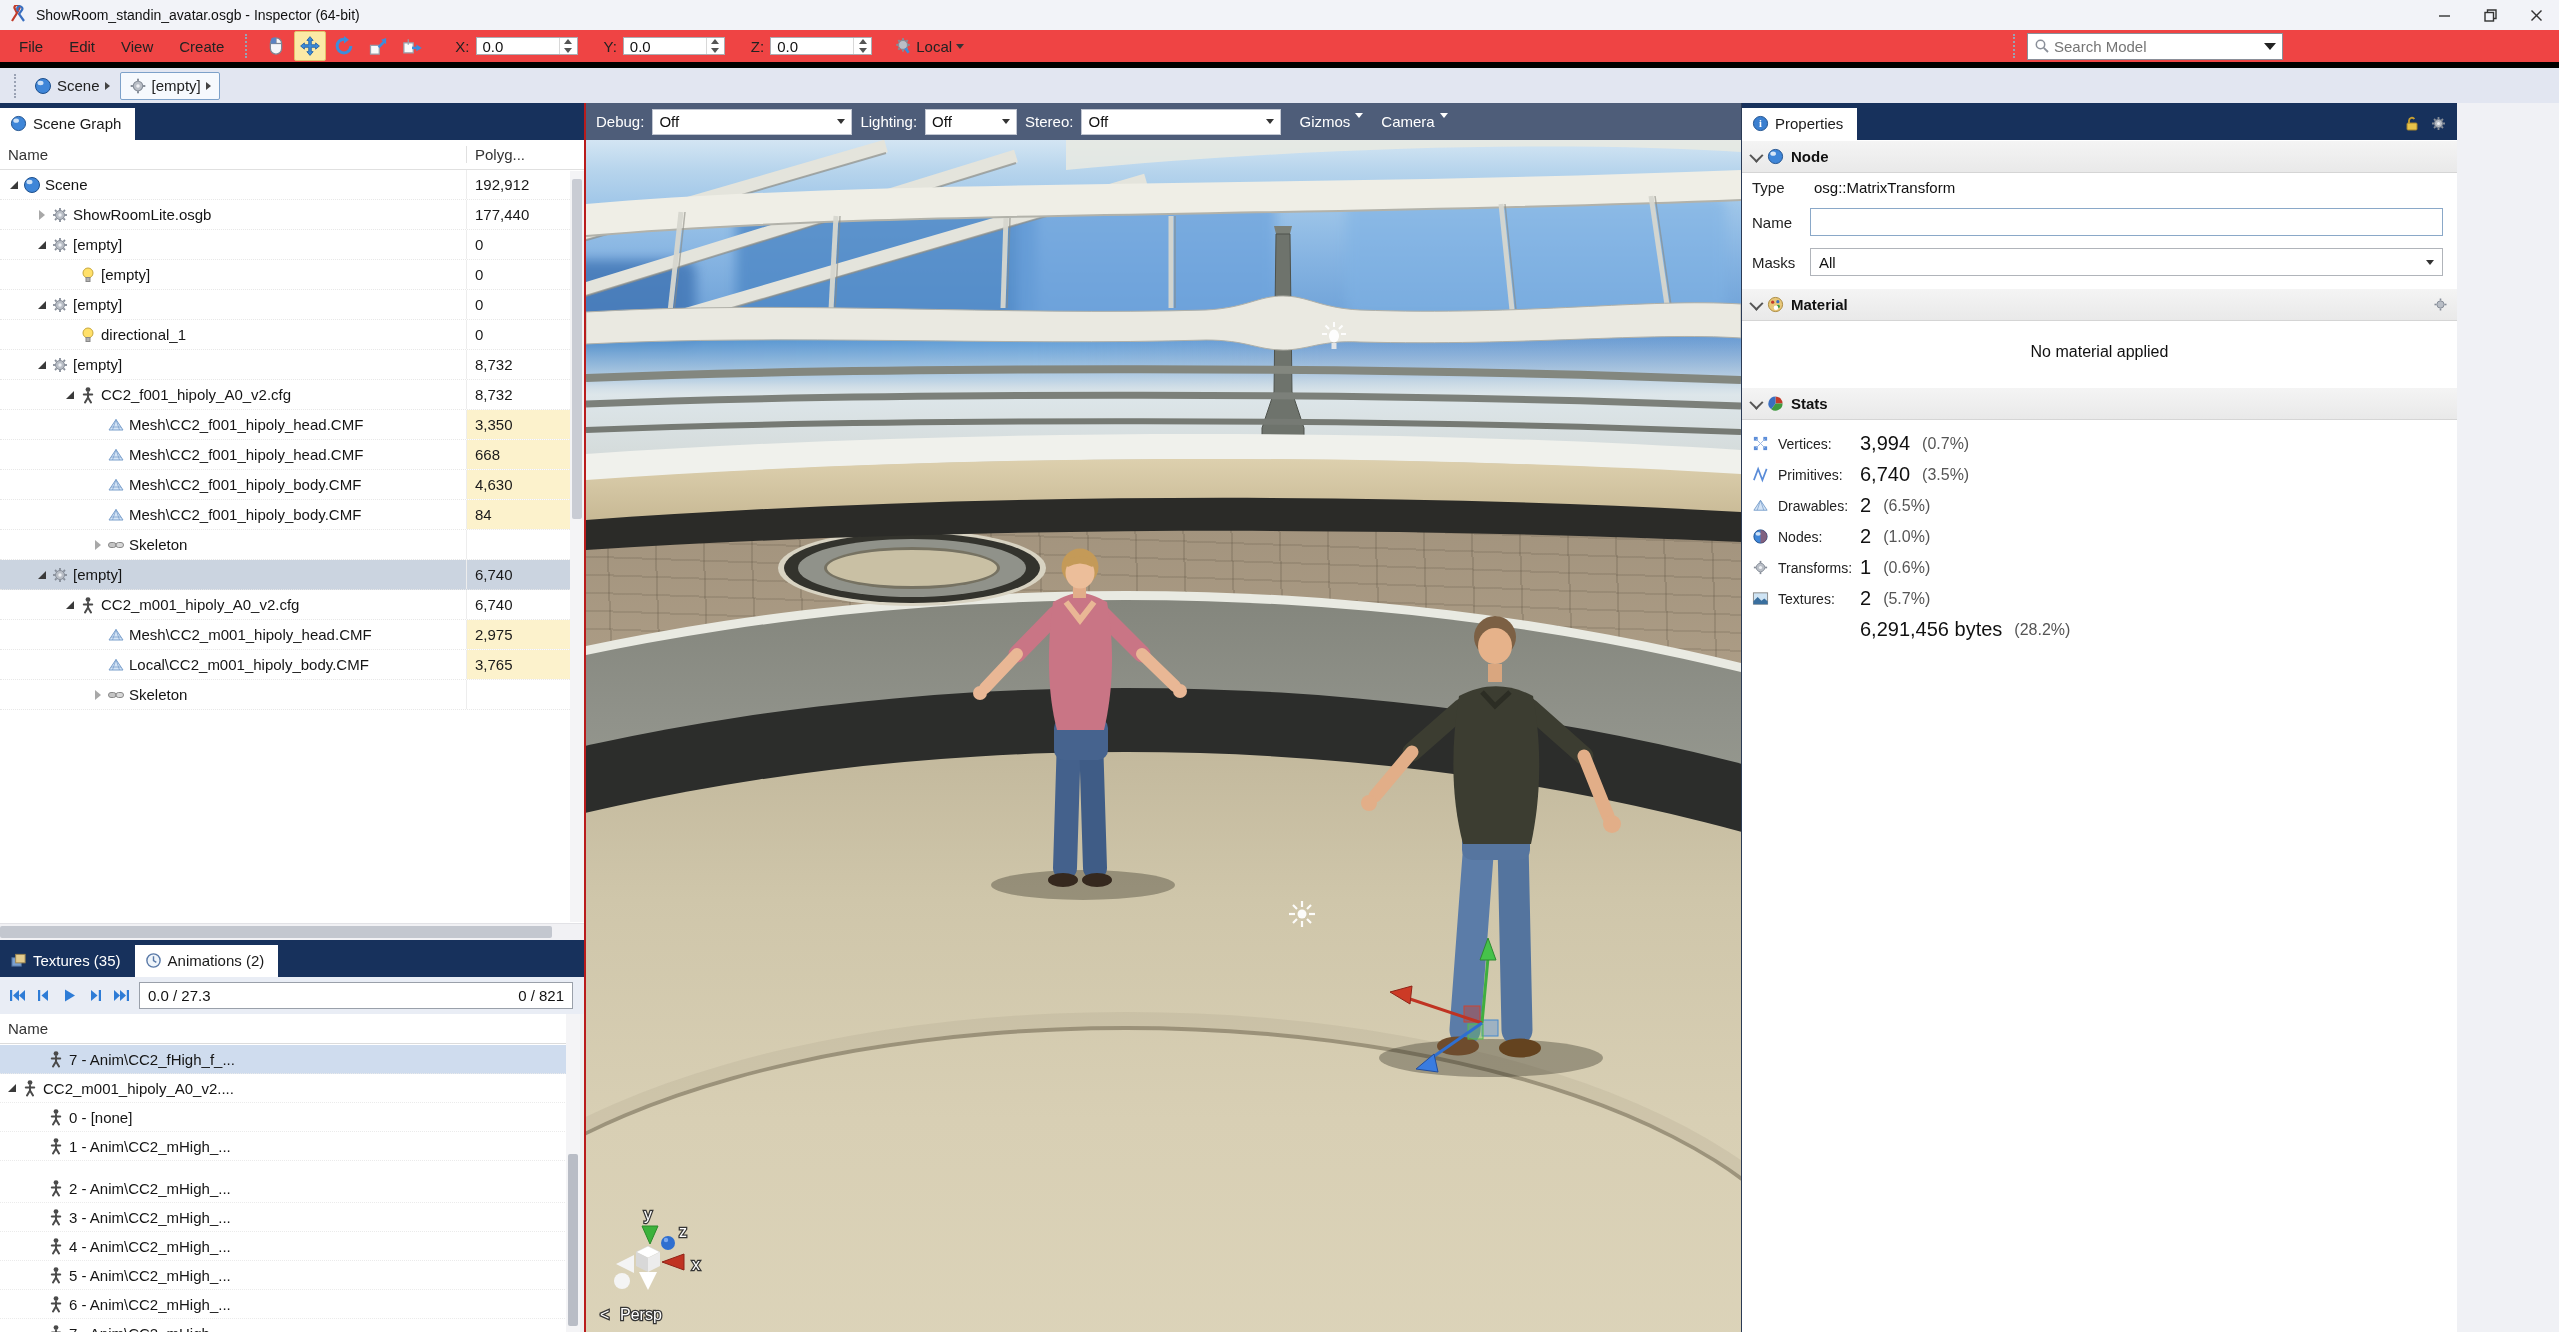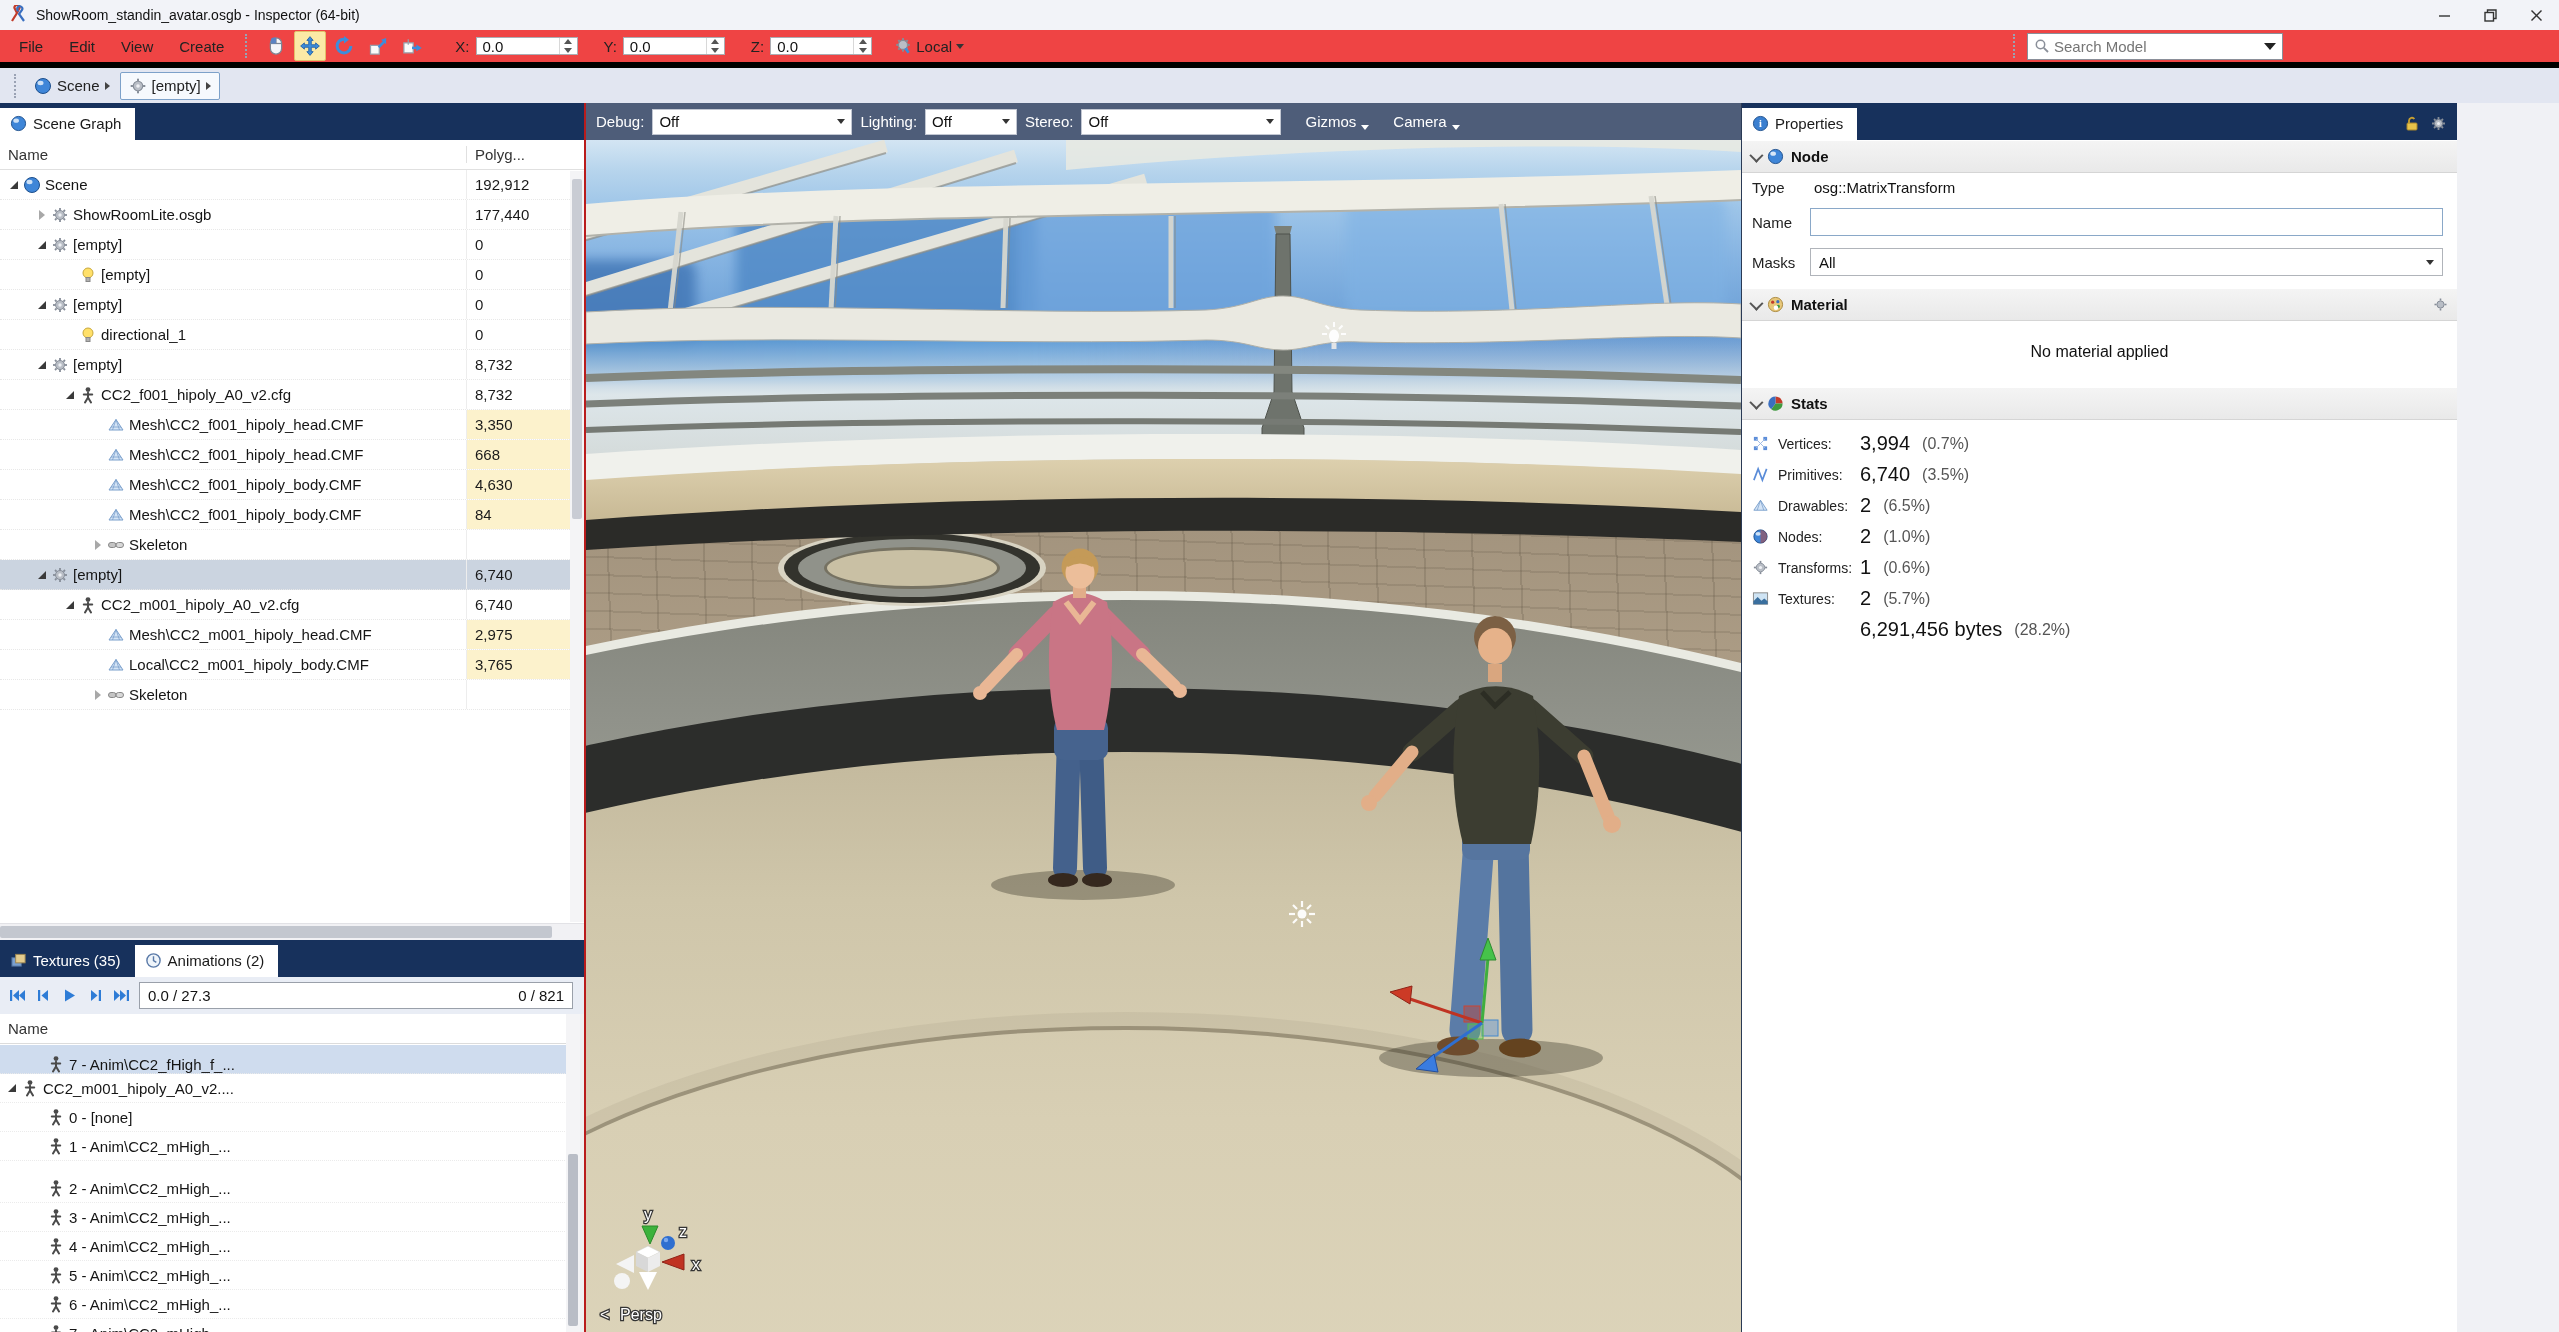--- a/index.html
+++ b/index.html
@@ -87,31 +87,31 @@
   .pbbtn { width:24px; height:24px; display:flex; align-items:center; justify-content:center; }
   .pbbtn svg { width:17px; height:17px; }
   .timefield { flex:1; height:27px; background:#fff; border:1px solid #9aa0aa; display:flex; align-items:center; padding:0 8px; margin-left:4px; margin-right:6px; }
   .timefield .t-left { flex:1; color:#111; }
   .timefield .t-right { color:#111; }
   .bp-list { flex:1; position:relative; background:#f0f0f2; overflow:hidden; }
   .bp-white { position:absolute; left:0; top:0; bottom:0; width:573px; background:#fff; }
   .bp-header { position:absolute; left:0; top:0; width:573px; height:30px; background:#fff; border-bottom:1px solid #dcdcdc; display:flex; align-items:center; padding-left:8px; color:#333; }
   .anim-rows { position:absolute; left:0; top:31px; width:573px; }
   .anim-row { height:29px; display:flex; align-items:center; border-bottom:1px dotted #ebebeb; background:#fff; white-space:nowrap; overflow:hidden; }
-  .anim-row.selected { background:#cfdcee;align-items:flex-end; }
+  .anim-row.selected { background:#cfdcee; }
   .vscroll-bp { position:absolute; right:4px; top:0; bottom:0; width:14px; background:#f4f4f6; }
   .vscroll-bp .thumb { position:absolute; left:2px; top:44%; width:10px; height:54%; background:#b9bdc6; border-radius:2px; }
 
   
   .vp-toolbar { height:37px; background:#4e5d79; display:flex; align-items:center; padding:0 10px; gap:8px; color:#fff; flex:none; }
   .vp-toolbar .lbl { font-size:15px; }
   .vpcombo { background:#fff; height:26px; border:1px solid #c2c7d2; display:flex; align-items:center; padding:0 6px; color:#111; }
   .vpcombo .cval { flex:1; }
   .vpcombo .caret-dn { border-top-color:#333; margin-left:8px; }
-  .vpmenu { display:flex; align-items:flex-end; gap:5px; color:#fff; margin-left:16px; }
+  .vpmenu { display:flex; align-items:flex-start; gap:5px; color:#fff; margin-left:10px; }
   .vpmenu .caret-dn { border-top-color:#fff; }
   .viewport { flex:1; position:relative; overflow:hidden; background:#9dc2e4; }
   .vp-sky { position:absolute; left:0; top:0; width:100%; height:392px;
     background:linear-gradient(180deg,#d3e5f3 0%,#b6d4ec 8%,#9cc4e8 18%,#86b4e2 30%,#74a6da 42%,#6699d2 52%,#5f93cd 60%,#97bcd8 66%,#c8d8e2 74%,#dfe5e6 84%,#d6dad6 100%); }
   .glasspatch { position:absolute; border-radius:12px; filter:blur(6px); }
   .gp1 { left:150px; top:66px; width:300px; height:120px; background:#4e88c6; opacity:.8; }
   .gp2 { left:430px; top:60px; width:260px; height:130px; background:#6ca2dc; opacity:.7; }
   .gp3 { left:760px; top:56px; width:380px; height:120px; background:#7fb2e4; opacity:.6; }
   .gp4 { left:-30px; top:120px; width:140px; height:90px; background:#3f74b4; opacity:.8; }
   .vp-sea { position:absolute; left:0; top:188px; width:740px; height:56px; background:linear-gradient(90deg,#4a8ccc,#579ad8 60%,rgba(110,160,210,0)); opacity:.85; filter:blur(2px); }

